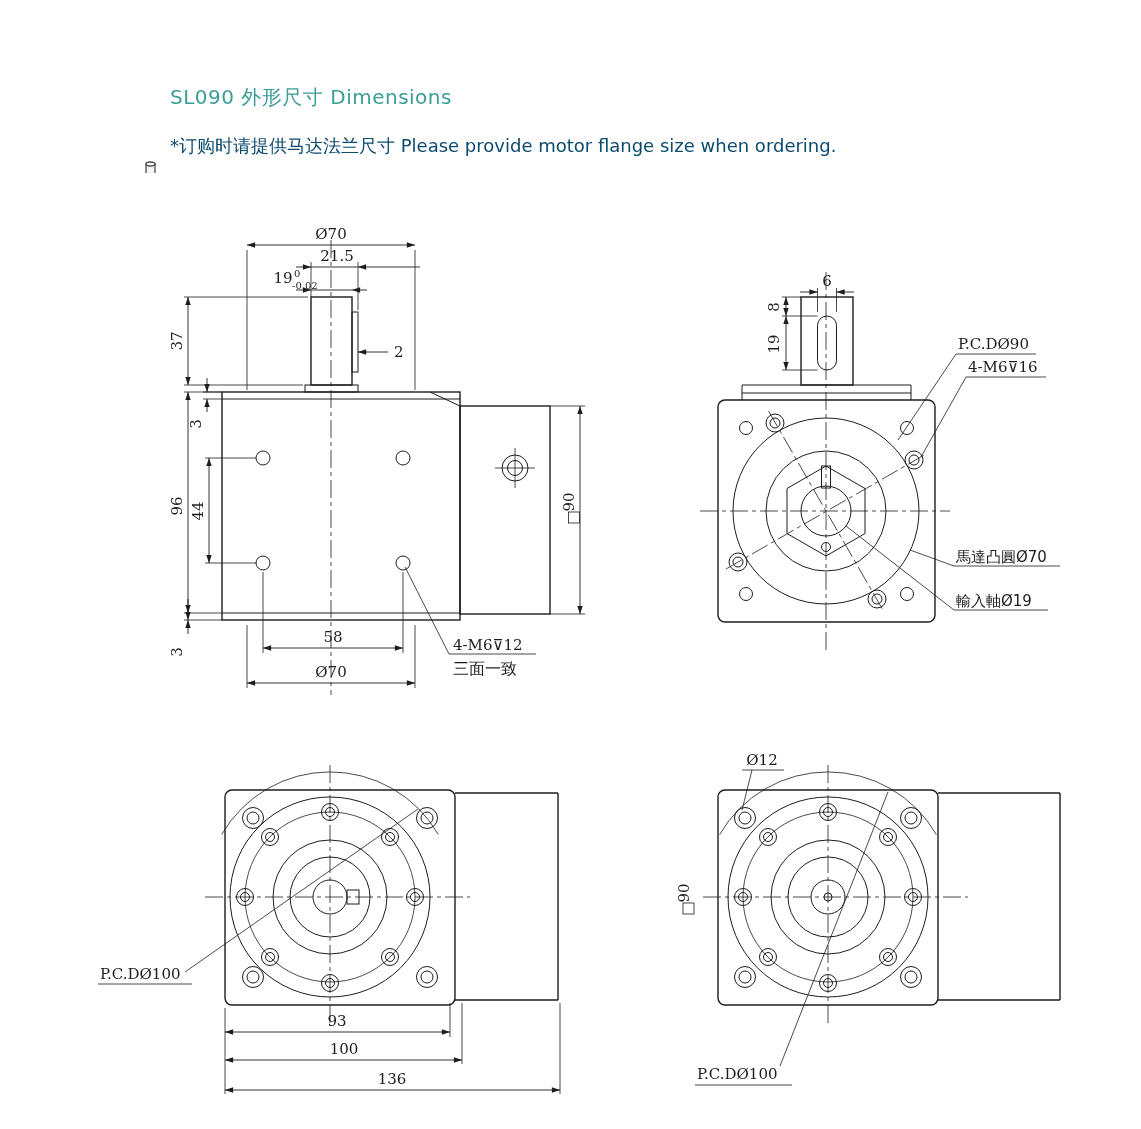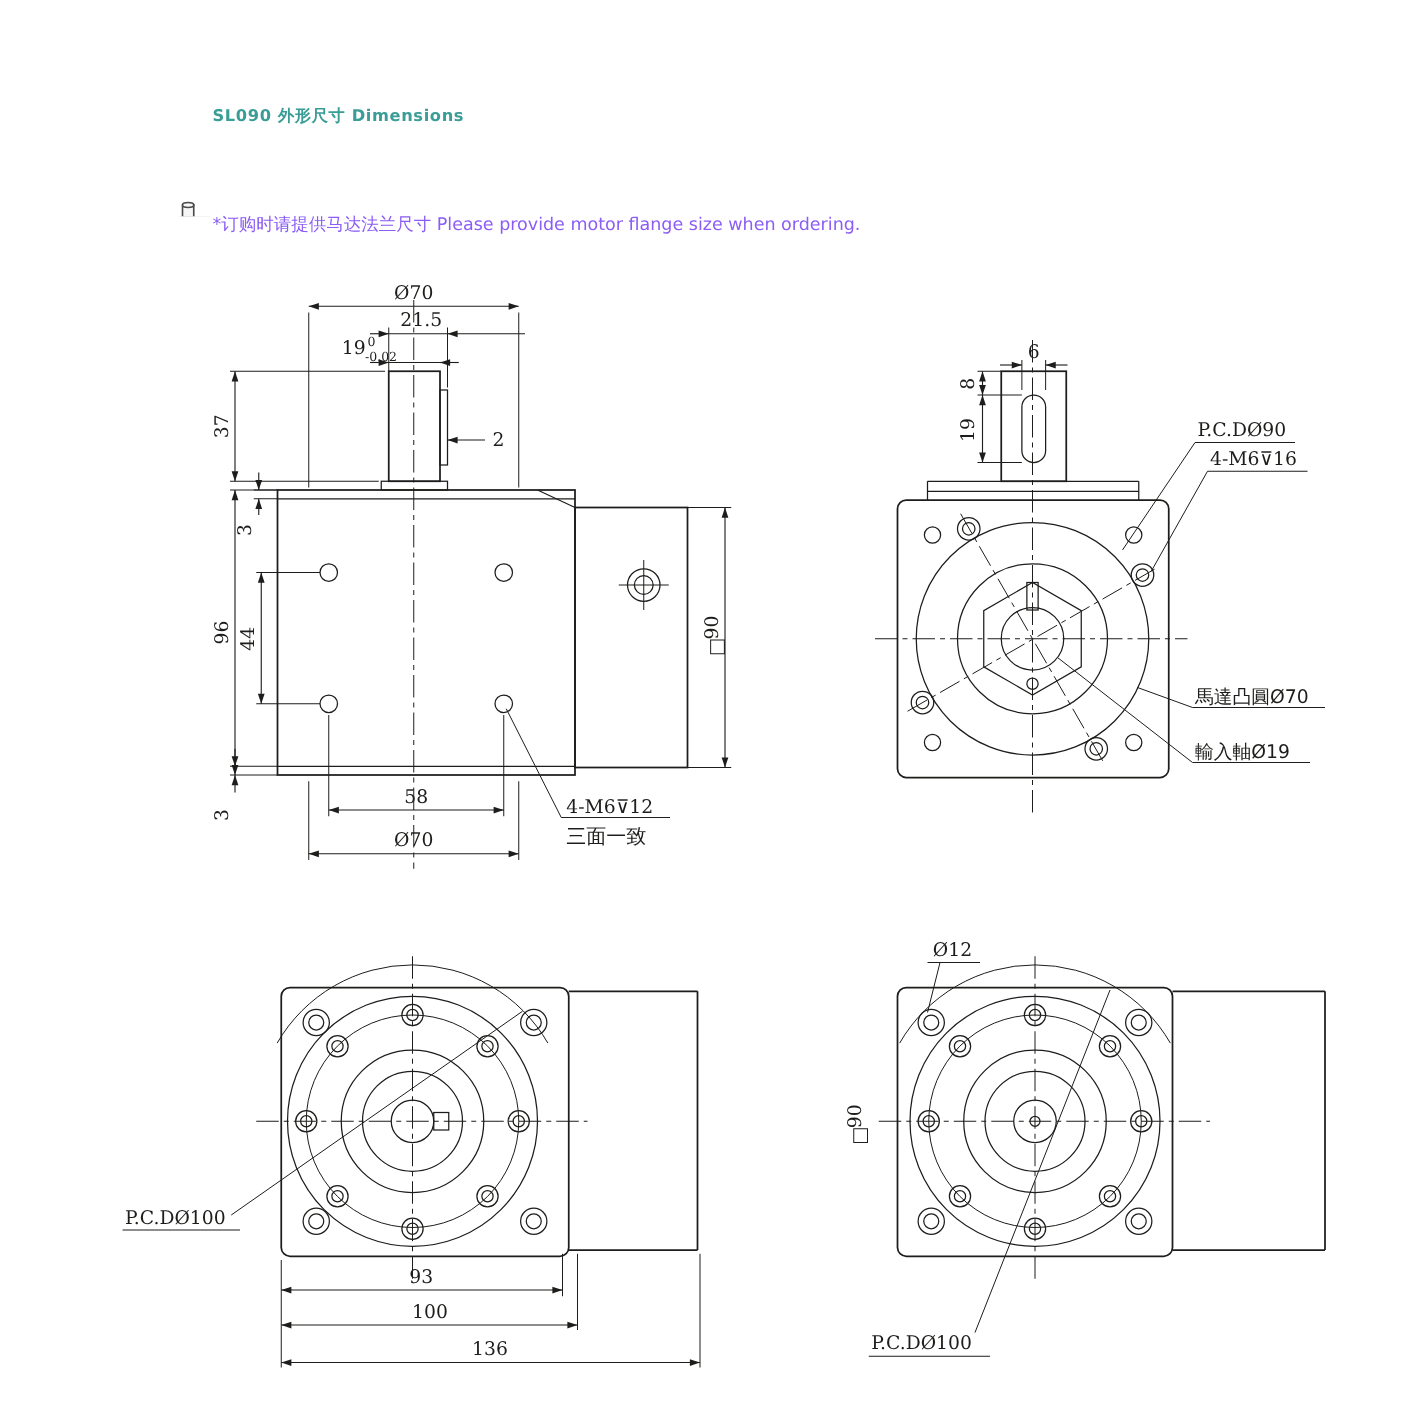--- a/index.html
+++ b/index.html
@@ -1,20 +1,20 @@
 <!DOCTYPE html>
 <html><head>
 <meta charset="utf-8">
 <style>
   html,body{margin:0;padding:0;background:#fff;}
   .page{position:relative;width:1141px;height:1129px;background:#ffffff;overflow:hidden;
         font-family:"DejaVu Sans",sans-serif;color:#1d1d1b;}
-  .hdr-title{position:absolute;left:170px;top:84px;font-size:13px;color:#3a9d96;letter-spacing:.5px;font-weight:bold;}
+  .hdr-title{position:absolute;left:170px;top:84px;font-size:20px;color:#3a9d96;letter-spacing:.5px;}
   .hdr-sub{position:absolute;left:170px;top:110px;font-size:14px;color:#3a3a3a;}
-  .hdr-note{position:absolute;left:170px;top:134px;font-size:14px;color:#8b5cf6;margin-top:37px;}
+  .hdr-note{position:absolute;left:170px;top:134px;font-size:18px;color:#0c4a6e;}
   svg{position:absolute;left:0;top:0;}
   .geo{fill:none;stroke:#1d1d1b;stroke-width:1.4;}
   .geo2{fill:none;stroke:#1d1d1b;stroke-width:1;}
   .dim{fill:none;stroke:#1d1d1b;stroke-width:.9;}
   .thin{fill:none;stroke:#1d1d1b;stroke-width:.8;}
   .cl{fill:none;stroke:#1d1d1b;stroke-width:.8;stroke-dasharray:18 4 4 4;}
   text.d{font:15px "DejaVu Serif",serif;fill:#1d1d1b;}
   text.s{font:10px "DejaVu Serif",serif;fill:#1d1d1b;}
   text.cjk{font:15px "DejaVu Sans",sans-serif;fill:#1d1d1b;}
 </style>

